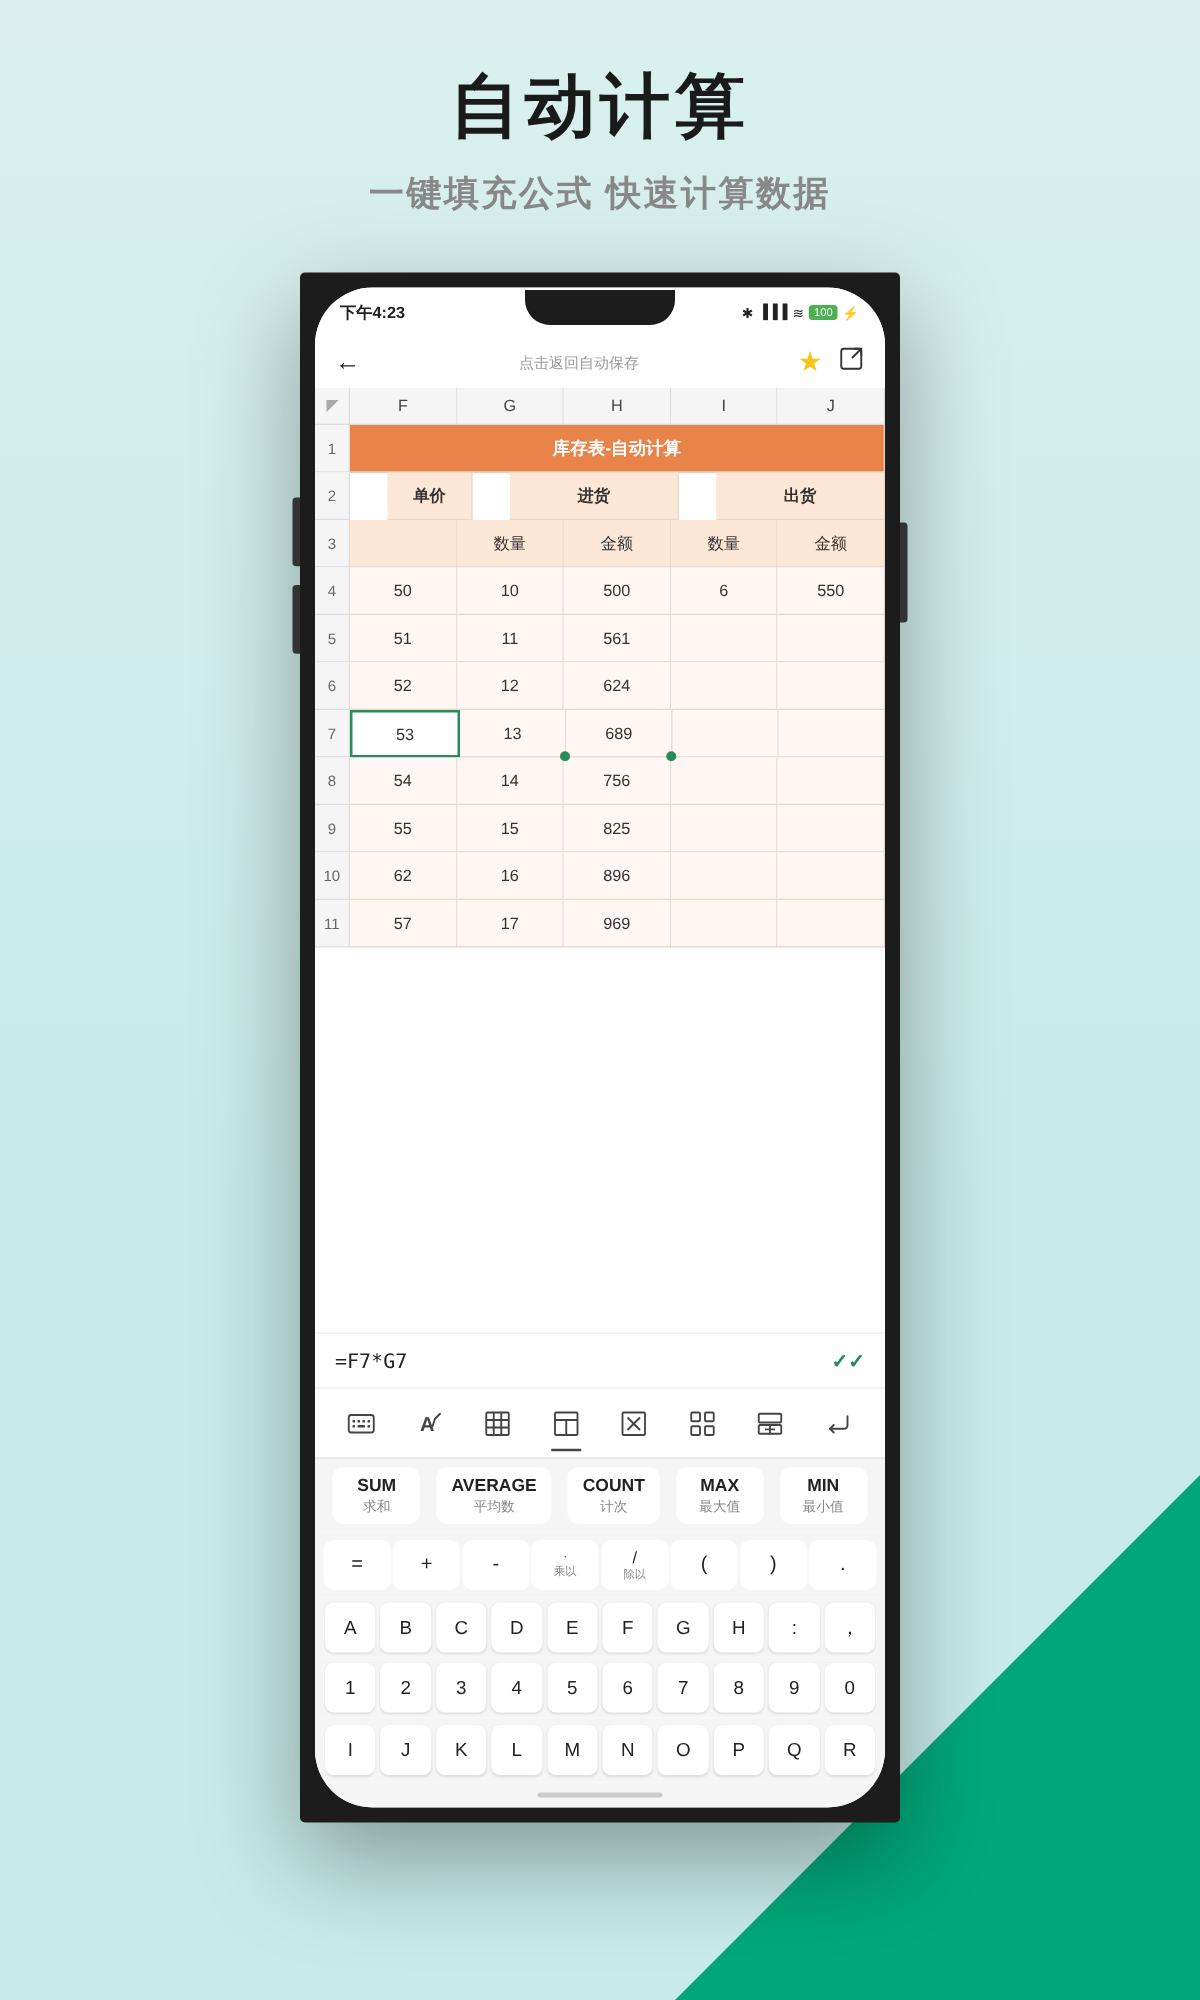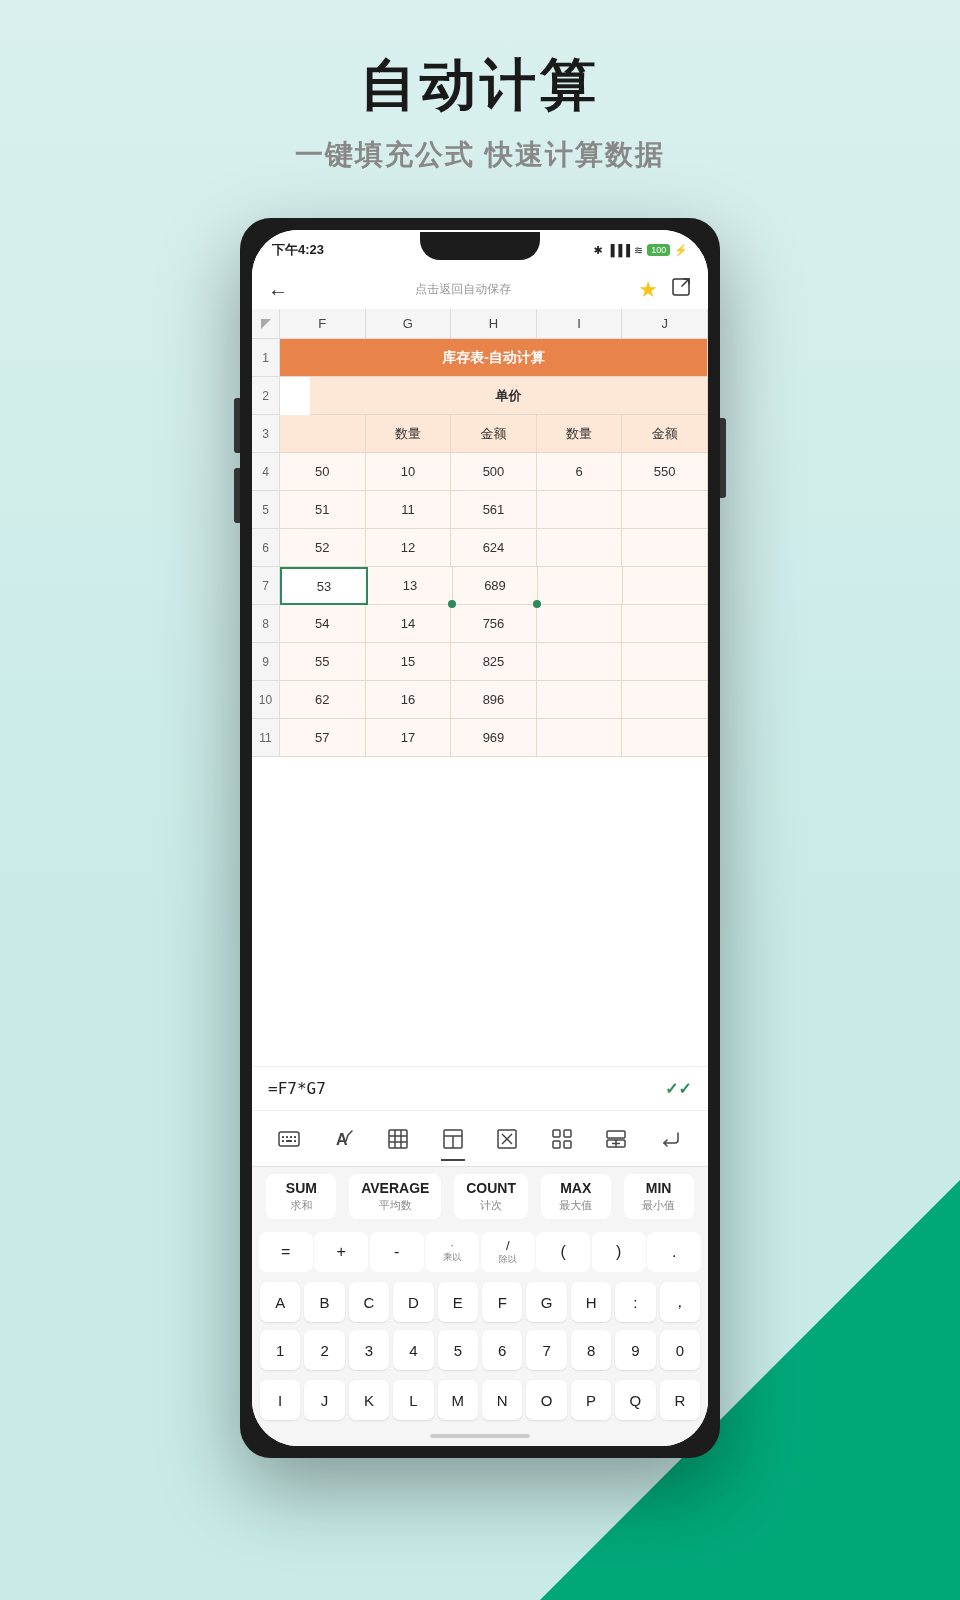--- a/index.html
+++ b/index.html
@@ -53,21 +53,21 @@
       margin-top: 12px;
       letter-spacing: 2px;
       font-weight: bold;
     }
 
     
     .phone-frame {
       width: 480px;
       height: 1240px;
       background: #1c1c1c;
-      border-radius: 31px;
+      border-radius: 4px;
       position: relative;
       margin-top: 28px;
       padding: 12px;
       box-shadow: 0 30px 80px rgba(0,0,0,0.35);
     }
 
     
     .phone-notch {
       position: absolute;
       top: 14px;
@@ -539,20 +539,22 @@
         <div class="data-rows">
 
           <div class="data-row">
             <div class="row-num-cell">1</div>
             <div class="data-cell header-orange" style="flex:5; font-size:14px;">库存表-自动计算</div>
           </div>
 
           <div class="data-row">
             <div class="row-num-cell">2</div>
             <div class="data-cell subheader">单价</div>
+            <div class="data-cell subheader" style="flex:2;">进货</div>
+            <div class="data-cell subheader" style="flex:2;">出货</div>
           </div>
 
           <div class="data-row">
             <div class="row-num-cell">3</div>
             <div class="data-cell col-label"></div>
             <div class="data-cell col-label">数量</div>
             <div class="data-cell col-label">金额</div>
             <div class="data-cell col-label">数量</div>
             <div class="data-cell col-label">金额</div>
           </div>

